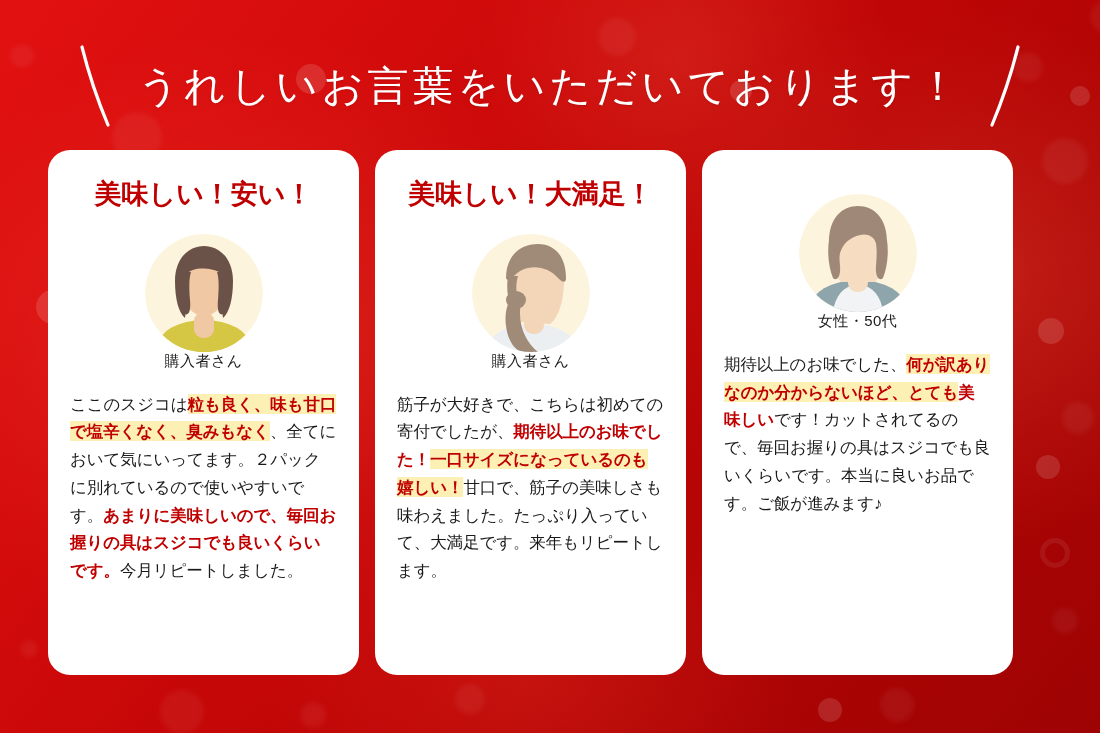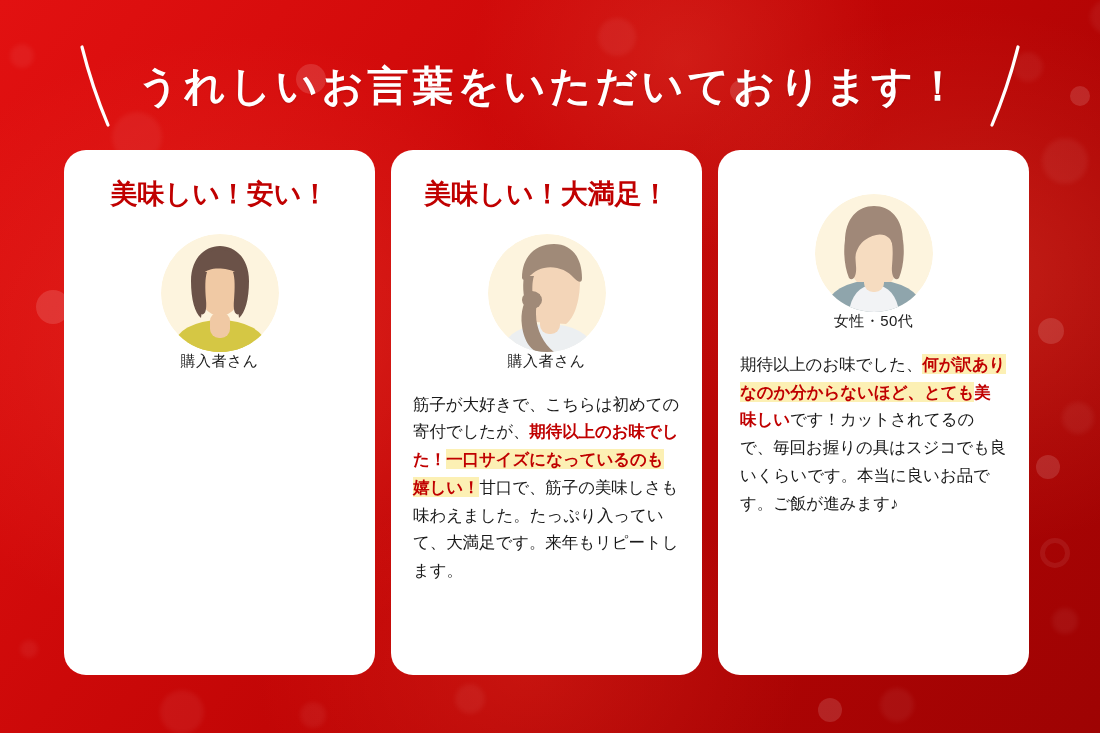--- a/index.html
+++ b/index.html
@@ -58,32 +58,32 @@
   .slash {
     display: block;
     width: 34px;
     height: 86px;
     flex: none;
   }
 
   .heading-title {
     color: #ffffff;
     font-size: 41px;
-    font-weight: 700;
+    font-weight: 400;
     letter-spacing: 4px;
     white-space: nowrap;
     line-height: 1;
     text-shadow: 0 1px 2px rgba(0,0,0,0.12);
   }
 
   
   .cards {
     position: absolute;
     top: 150px;
-    left: 64px;
+    left: 48px;
     width: 990px;
     display: flex;
     gap: 16px;
   }
 
   .card {
     width: 311px;
     min-height: 525px;
     background: #ffffff;
     border-radius: 22px;
@@ -194,20 +194,21 @@
         <ellipse cx="59" cy="112" rx="46" ry="26" fill="#d5c744"></ellipse>
         <rect x="49" y="78" width="20" height="26" rx="9" fill="#f0c9a4"></rect>
         <path d="M30 47 C 30 24 44 12 59 12 C 74 12 88 24 88 47 C 88 66 84 79 78 84 L74 52 L44 52 L40 84 C 34 79 30 66 30 47 Z" fill="#6b5248"></path>
         <ellipse cx="59" cy="54" rx="22" ry="28" fill="#f0c9a4"></ellipse>
         <path d="M37 38 C 37 22 47 16 59 16 C 71 16 81 22 81 38 C 81 42 78 40 74 38 C 68 35 56 33 48 36 C 42 38 38 43 37 38 Z" fill="#6b5248"></path>
         <path d="M34 38 C 34 56 36 70 40 80 C 44 82 46 76 45 66 C 44 54 44 44 46 38 Z" fill="#6b5248"></path>
         <path d="M84 38 C 84 56 82 70 78 80 C 74 82 72 76 73 66 C 74 54 74 44 72 38 Z" fill="#6b5248"></path>
       </svg>
     </div>
     <div class="avatar-label">購入者さん</div>
+    <div class="review-body"><span>ここのスジコは</span><span class="hl">粒も良く、味も甘口で塩辛くなく、臭みもなく</span><span>、全てにおいて気にいってます。２パックに別れているので使いやすいです。</span><span class="em">あまりに美味しいので、毎回お握りの具はスジコでも良いくらいです。</span><span>今月リピートしました。</span></div>
   </div>
 
   <div class="card">
     <div class="card-title">美味しい！大満足！</div>
     <div class="avatar">
       <svg viewBox="0 0 118 118">
         <circle cx="59" cy="59" r="59" fill="#fdf4de"></circle>
         <path d="M62 94 C 36 96 22 108 18 118 L100 118 C 98 106 86 96 62 94 Z" fill="#eceff1"></path>
         <ellipse cx="60" cy="114" rx="44" ry="24" fill="#eceff1"></ellipse>
         <rect x="52" y="74" width="20" height="26" rx="9" fill="#f3d5b8"></rect>

